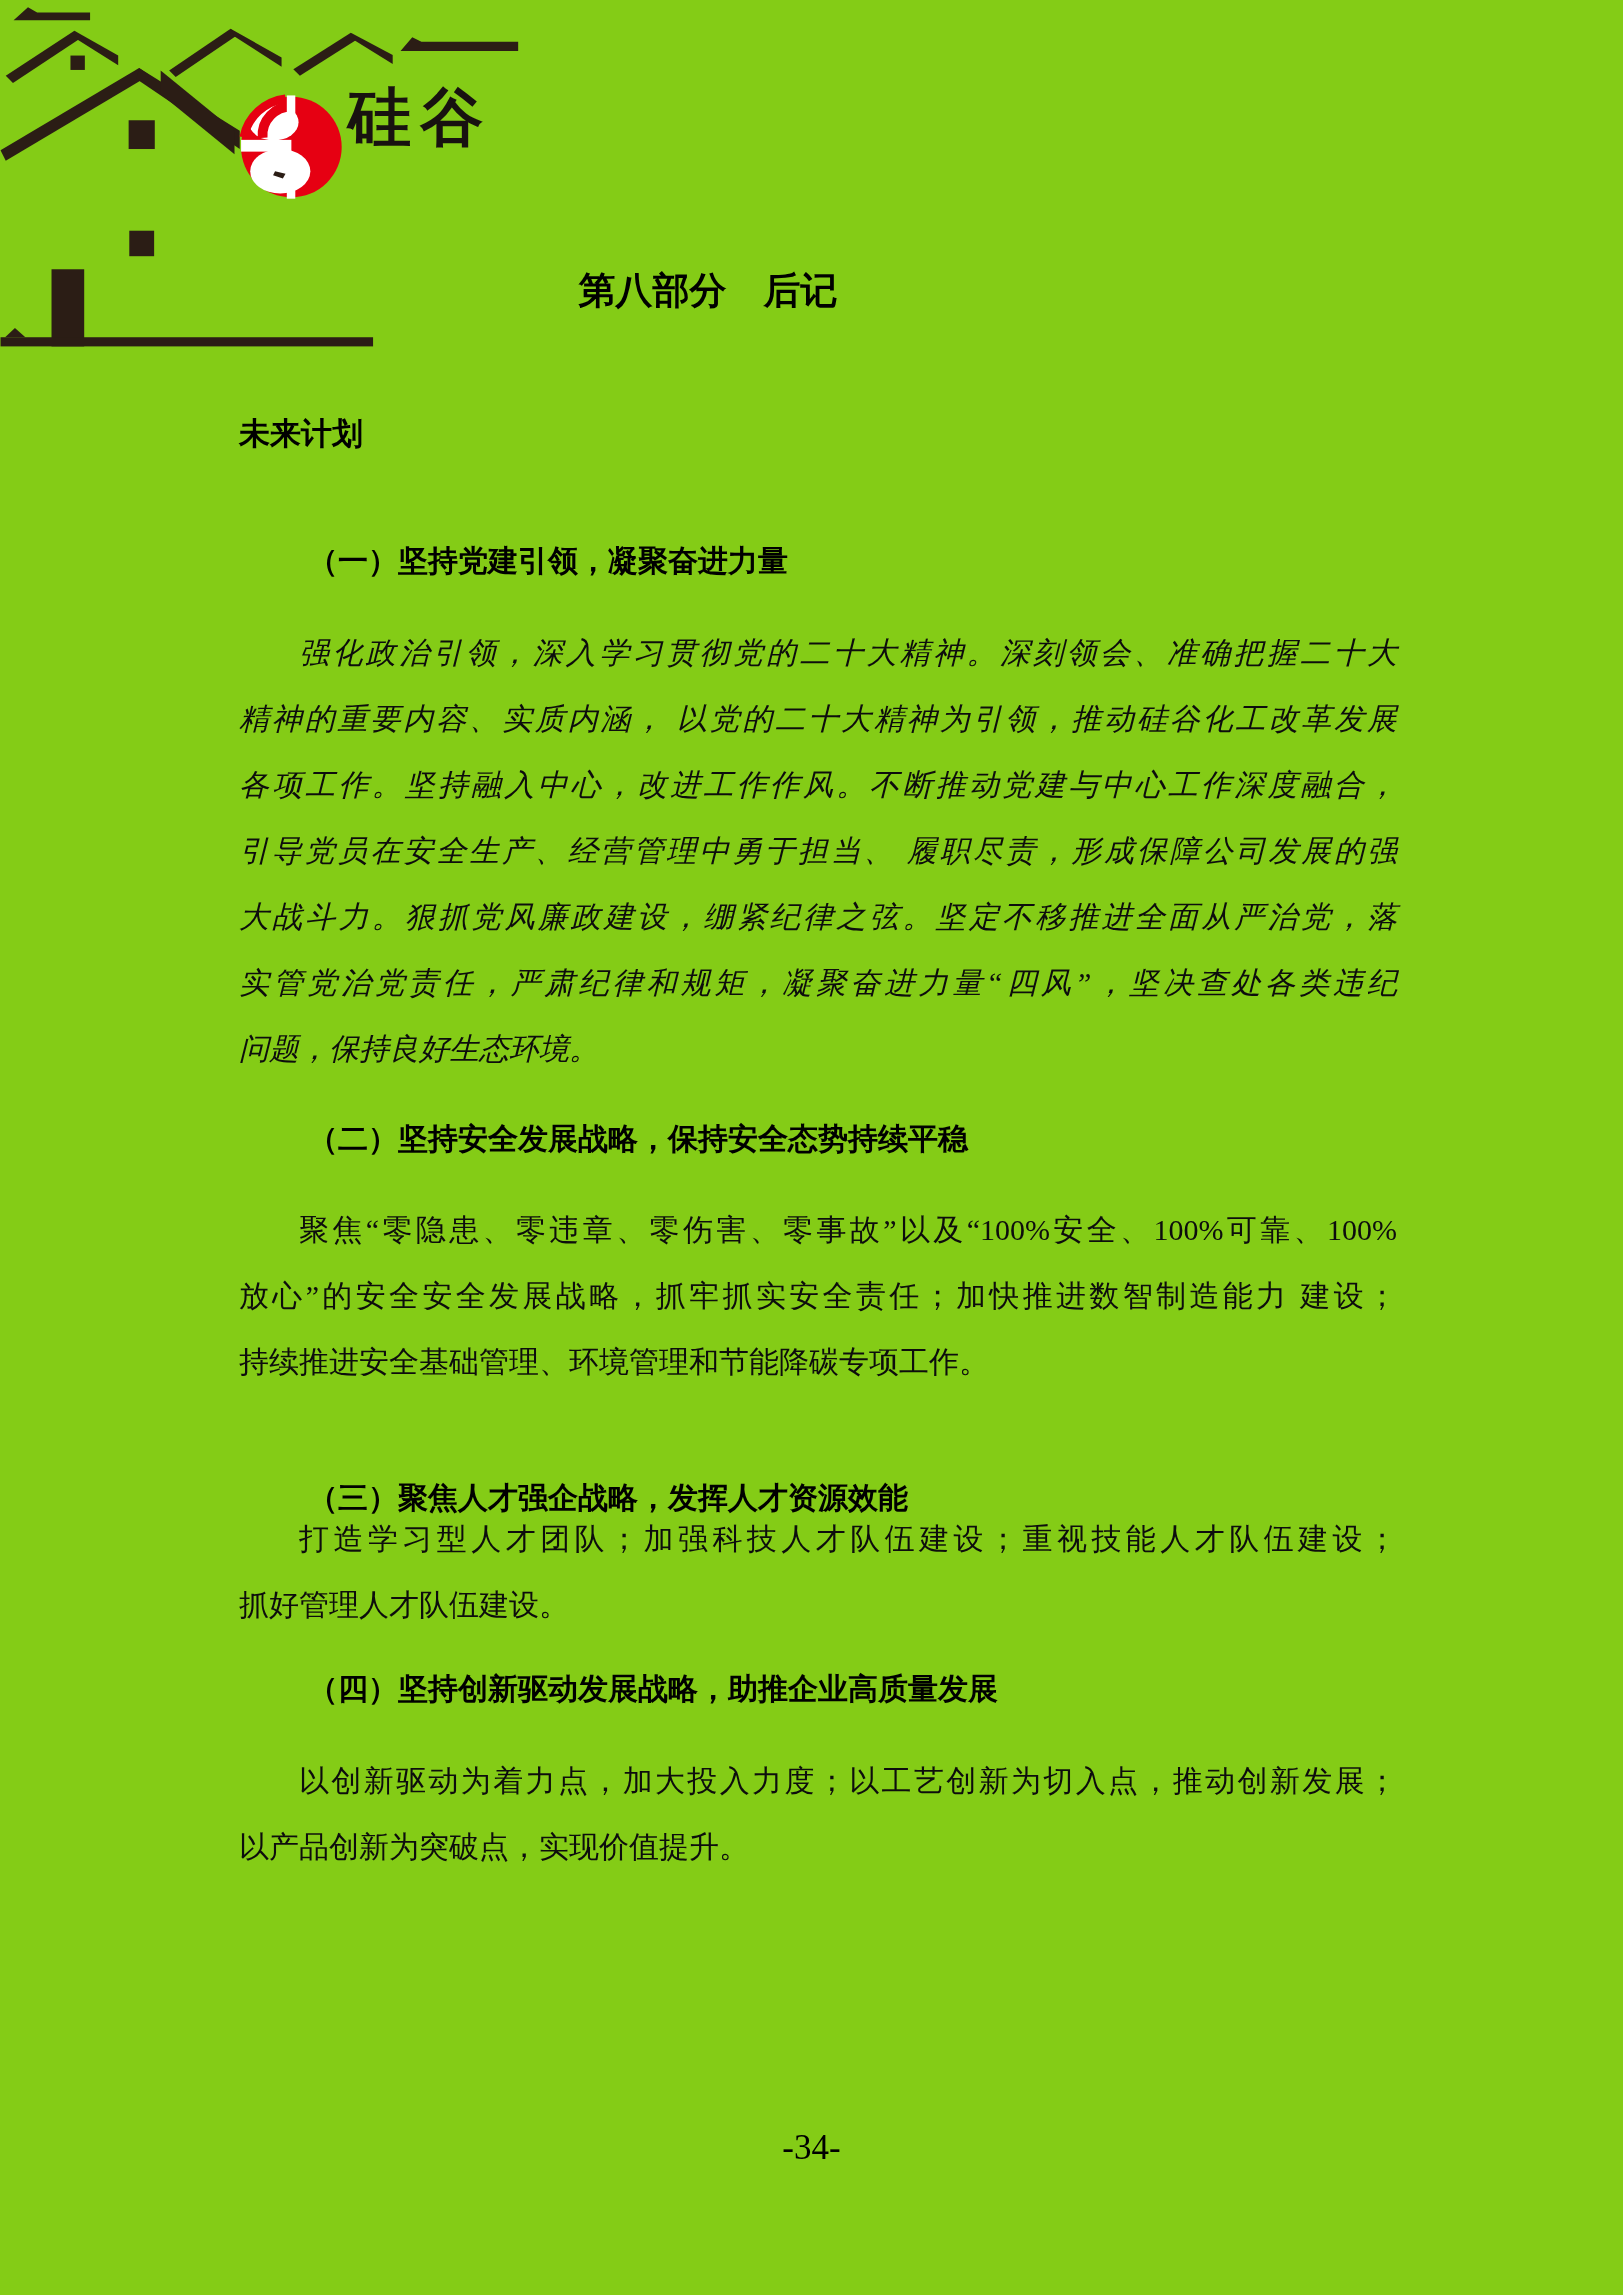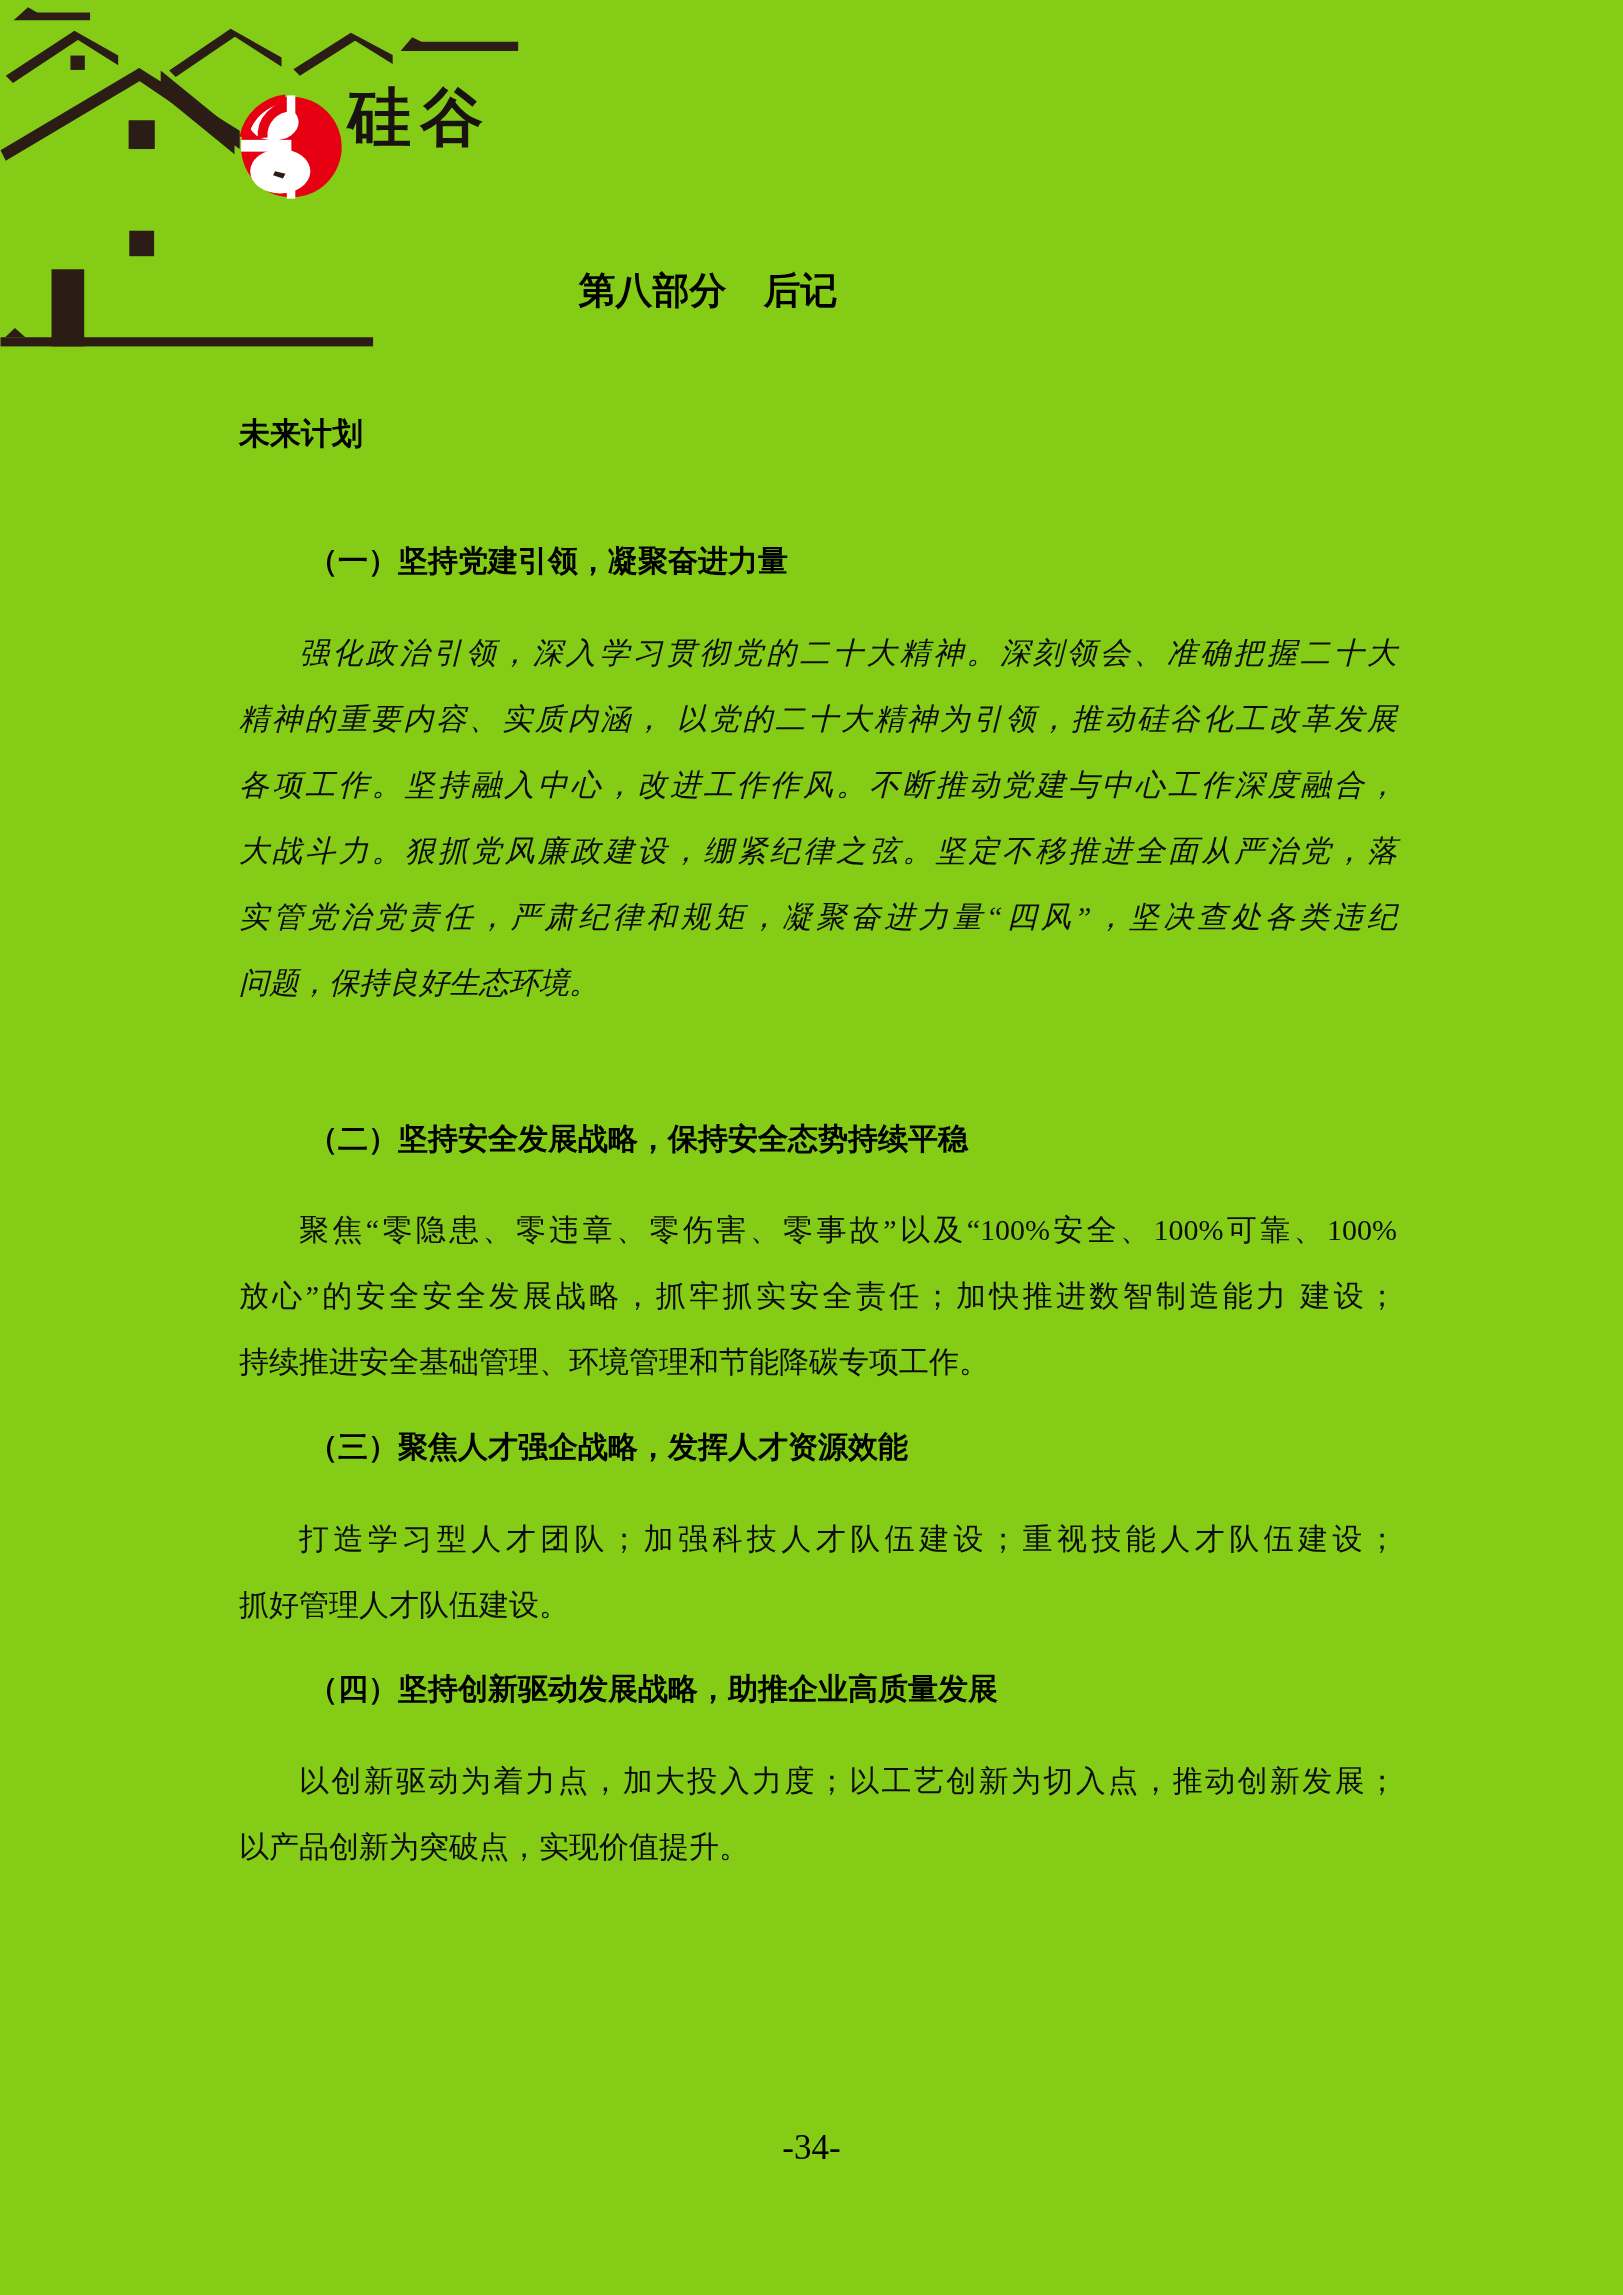--- a/index.html
+++ b/index.html
@@ -35,21 +35,21 @@
     font-weight:700;font-size:31px;line-height:50px;color:#000;
   }
   .sec-h{
     position:absolute;left:308px;
     font-family:"Liberation Sans","DejaVu Sans",sans-serif;
     font-weight:700;font-size:30px;line-height:47px;color:#000;
     white-space:nowrap;
   }
   #sec1-h{top:537px;}
   #sec2-h{top:1115px;}
-  #sec3-h{top:1423px;}
+  #sec3-h{top:1474px;}
   #sec4-h{top:1665px;}
   
   .para{
     position:absolute;left:239px;width:1158px;
     font-family:"Liberation Serif","DejaVu Serif",serif;
     font-size:30px;line-height:66px;color:#0d0d0d;
   }
   #sec1-p{top:620px;font-style:italic;}
   #sec2-p{top:1197px;}
   #sec3-p{top:1506px;}
@@ -116,20 +116,21 @@
 
   <div class="title">第八部分　后记</div>
 
   <div class="subtitle">未来计划</div>
 
   <div id="sec1-h" class="sec-h">（一）坚持党建引领，凝聚奋进力量</div>
   <div id="sec1-p" class="para">
       <div class="line first">强化政治引领，深入学习贯彻党的二十大精神。深刻领会、准确把握二十大</div>
       <div class="line">精神的重要内容、实质内涵， 以党的二十大精神为引领，推动硅谷化工改革发展</div>
       <div class="line">各项工作。坚持融入中心，改进工作作风。不断推动党建与中心工作深度融合，</div>
+      <div class="line">引导党员在安全生产、经营管理中勇于担当、 履职尽责，形成保障公司发展的强</div>
       <div class="line">大战斗力。狠抓党风廉政建设，绷紧纪律之弦。坚定不移推进全面从严治党，落</div>
       <div class="line">实管党治党责任，严肃纪律和规矩，凝聚奋进力量“四风”，坚决查处各类违纪</div>
       <div class="line last">问题，保持良好生态环境。</div>
     </div>
 
   <div id="sec2-h" class="sec-h">（二）坚持安全发展战略，保持安全态势持续平稳</div>
   <div id="sec2-p" class="para">
       <div class="line first">聚焦“零隐患、零违章、零伤害、零事故”以及“100%安全、100%可靠、100%</div>
       <div class="line">放心”的安全安全发展战略，抓牢抓实安全责任；加快推进数智制造能力 建设；</div>
       <div class="line last">持续推进安全基础管理、环境管理和节能降碳专项工作。</div>

